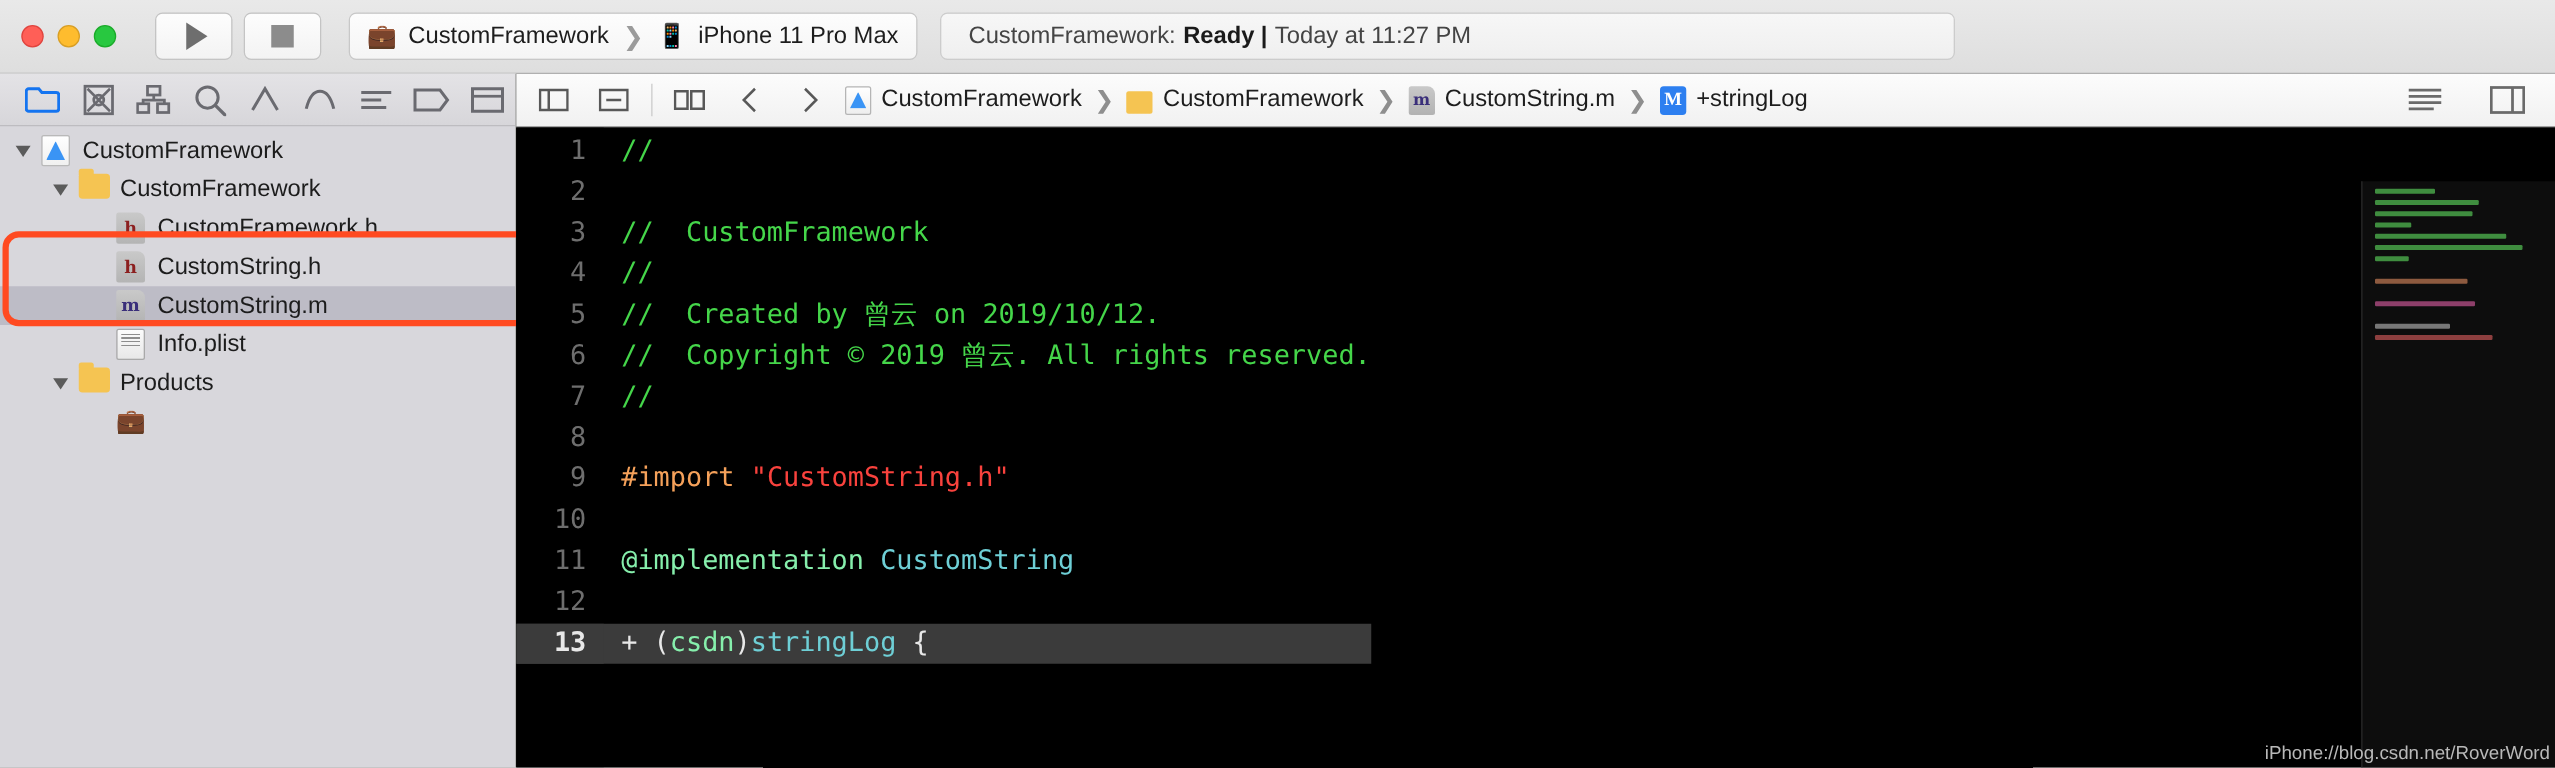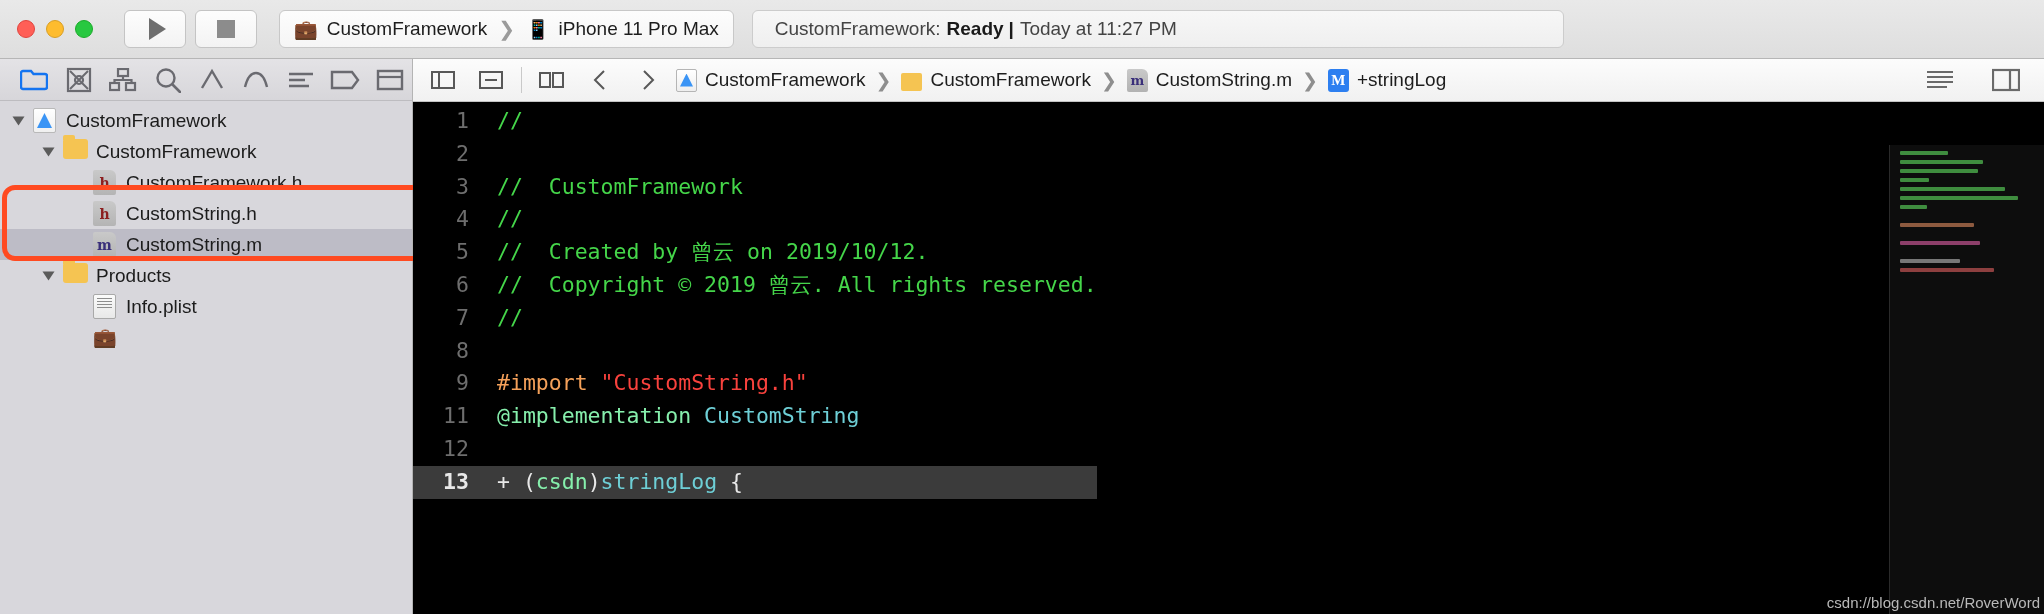--- a/index.html
+++ b/index.html
@@ -347,36 +347,36 @@
         <div class="ficon ic-src h">h</div>
         <span>CustomString.h</span>
       </div>
 
       <div class="row ind3 selected">
         <div class="tri-space"></div>
         <div class="ficon ic-src m">m</div>
         <span>CustomString.m</span>
       </div>
 
+      <div class="row ind3">
+        <div class="tri-space"></div>
+        <div class="ficon ic-plist"></div>
+        <span>Info.plist</span>
+      </div>
+
       <div class="row ind2">
         <div class="tri"></div>
         <div class="ficon">
             <div class="ic-folder"></div>
           </div>
         <span>Products</span>
       </div>
 
       <div class="row ind3">
         <div class="tri-space"></div>
-        <div class="ficon ic-plist"></div>
-        <span>Info.plist</span>
-      </div>
-
-      <div class="row ind3">
-        <div class="tri-space"></div>
         <div class="ficon ic-brief">💼</div>
       </div>
 
     </div>
   </div>
 
   <div class="annot" style="left:2px; top:185px; width:555px; height:76px;"></div>
 
 
   <div class="editor-wrap">
@@ -481,20 +481,24 @@
             <div class="ln">7</div>
             <div class="ctext"><span class="c-comment">//</span></div>
           </div>
           <div class="cline">
             <div class="ln">8</div>
             <div class="ctext"><span class="c-plain"></span></div>
           </div>
           <div class="cline">
             <div class="ln">9</div>
             <div class="ctext"><span class="c-pre">#import </span><span class="c-string">"CustomString.h"</span></div>
+          </div>
+          <div class="cline">
+            <div class="ln">10</div>
+            <div class="ctext"><span class="c-plain"></span></div>
           </div>
           <div class="cline">
             <div class="ln">11</div>
             <div class="ctext"><span class="c-keyword">@implementation </span><span class="c-type">CustomString</span></div>
           </div>
           <div class="cline">
             <div class="ln">12</div>
             <div class="ctext"><span class="c-plain"></span></div>
           </div>
           <div class="cline hl">
@@ -515,14 +519,14 @@
         <div class="mm-line" style="width:55%;background:#8d5a3f"></div>
         <div class="mm-line" style="width:0%"></div>
         <div class="mm-line" style="width:60%;background:#8d3f6a"></div>
         <div class="mm-line" style="width:0%"></div>
         <div class="mm-line" style="width:45%;background:#777"></div>
         <div class="mm-line" style="width:70%;background:#8d3f3f"></div>
       </div>
     </div>
   </div>
 
-  <div class="watermark">csdn://blog.csdn.net/RoverWord</div>
+  <div class="watermark">iPhone://blog.csdn.net/RoverWord</div>
 </div>
 
 </body></html>

